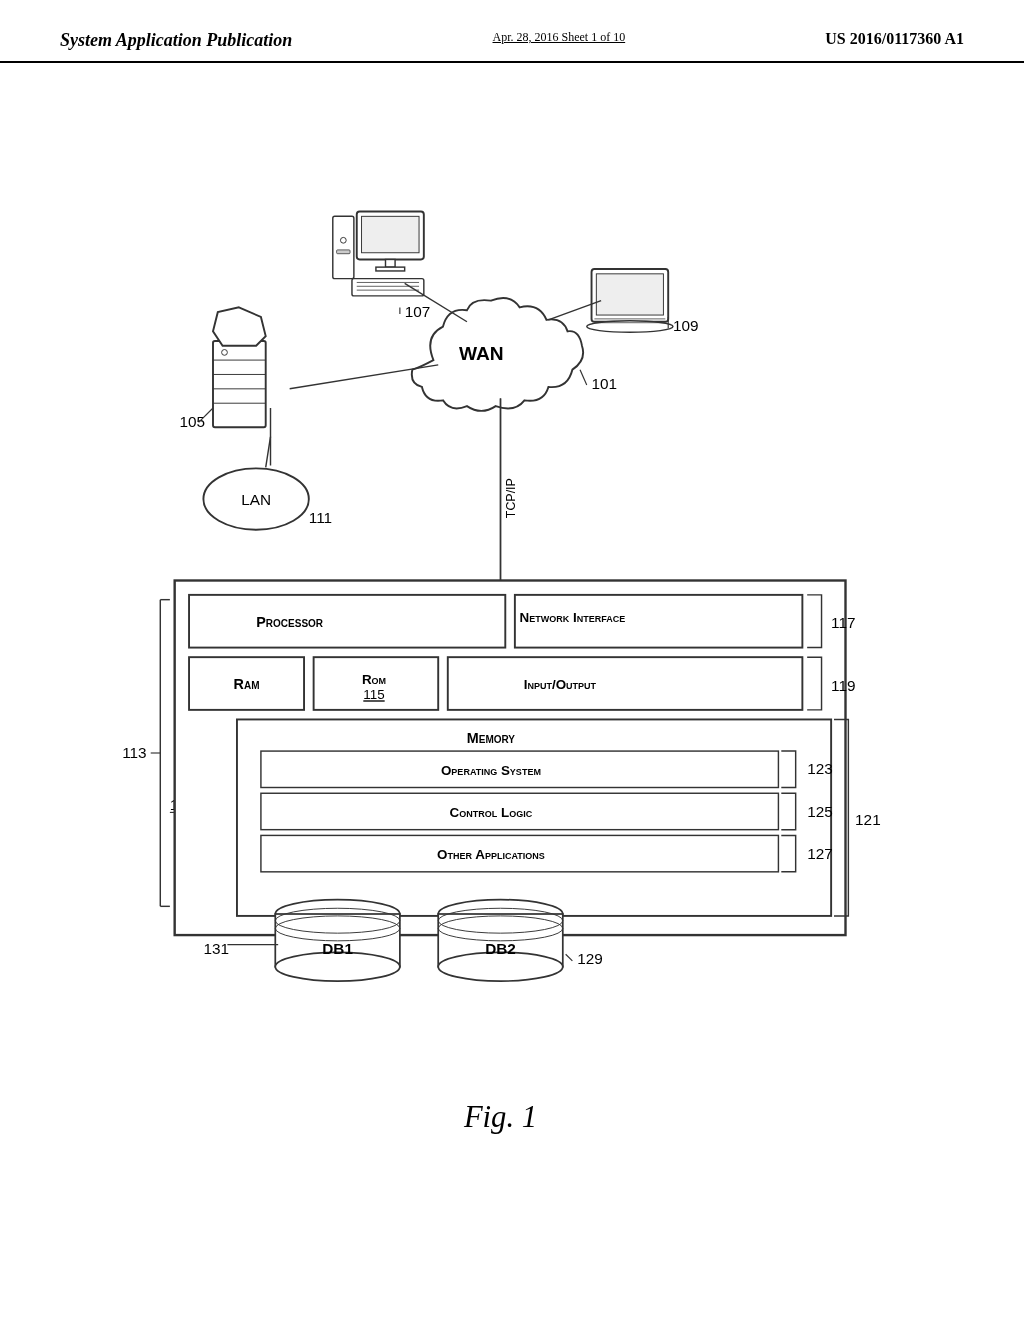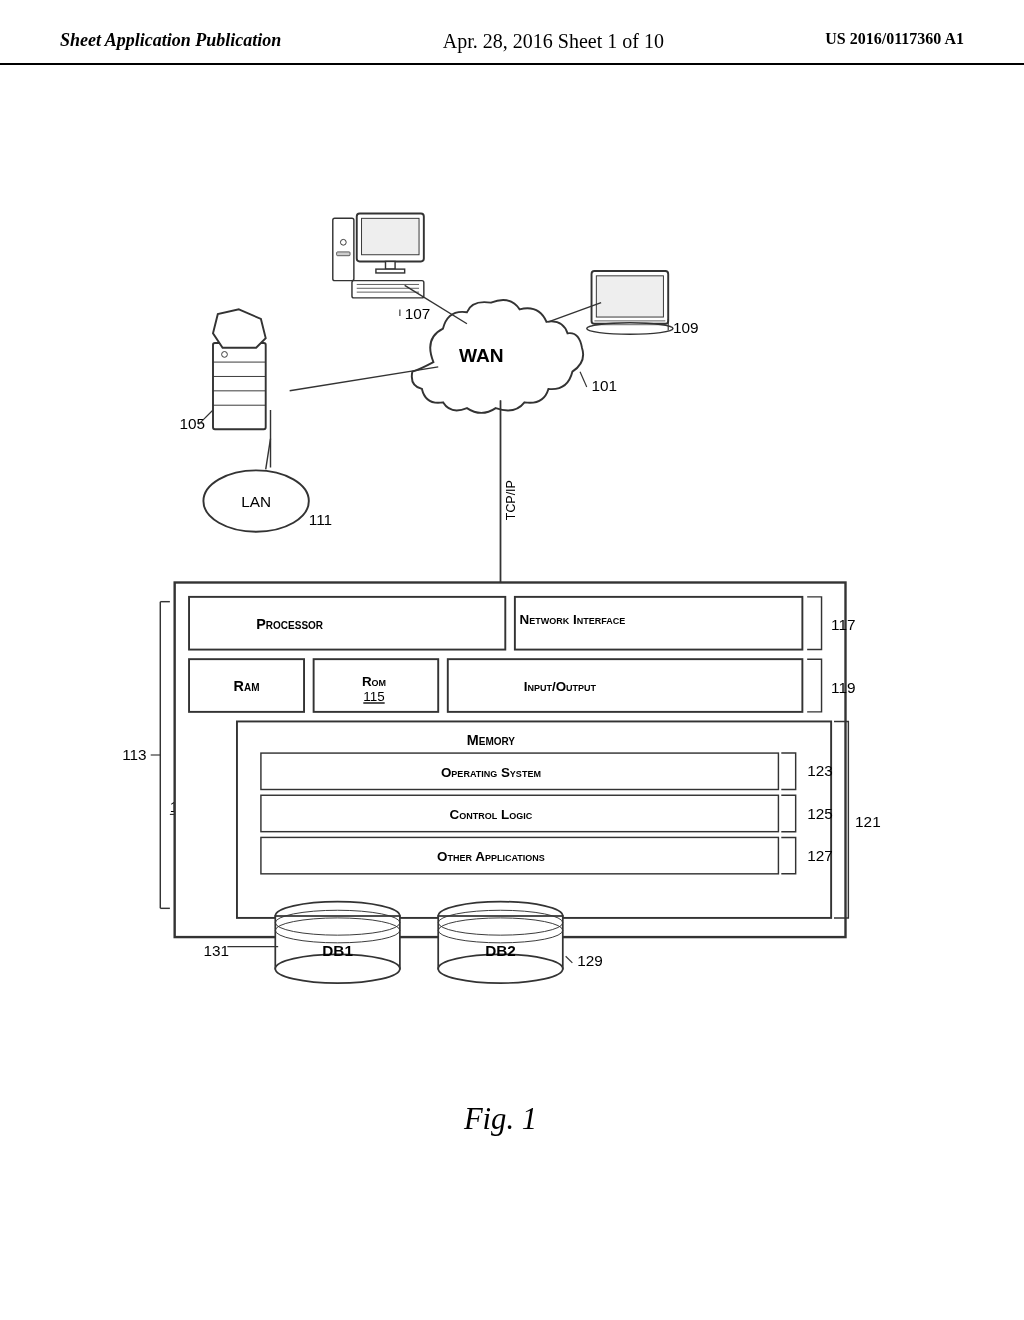--- a/index.html
+++ b/index.html
@@ -19,22 +19,23 @@
       align-items: flex-start;
       padding: 30px 60px 10px 60px;
       border-bottom: 2px solid #000;
     }
     .header-left {
       font-size: 18px;
       font-weight: bold;
       font-style: italic;
     }
     .header-center {
-      font-size: 20px;
+      font-size: 12px;
       text-align: right;
+      text-decoration: underline;
     }
     .header-right {
       font-size: 16px;
       font-weight: bold;
     }
 
     
     .diagram-area {
       position: relative;
       width: 100%;
@@ -47,21 +48,21 @@
       top: 0;
       left: 0;
       width: 100%;
       height: 100%;
     }
   </style>
 </head>
 <body>
 
 <div class="header">
-  <div class="header-left">Sheet Application Publication</div>
+  <div class="header-left">System Application Publication</div>
   <div class="header-center">Apr. 28, 2016  Sheet 1 of 10</div>
   <div class="header-right">US 2016/0117360 A1</div>
 </div>
 
 <div class="diagram-area">
   <svg class="main-diagram" viewBox="0 0 1024 1200" xmlns="http://www.w3.org/2000/svg">
 
     <rect x="350" y="155" width="70" height="50" rx="3" fill="white" stroke="#333" stroke-width="2"></rect>
     <rect x="355" y="160" width="60" height="38" fill="#eee" stroke="#333" stroke-width="1"></rect>
     <rect x="380" y="205" width="10" height="8" fill="white" stroke="#333" stroke-width="1.5"></rect>

